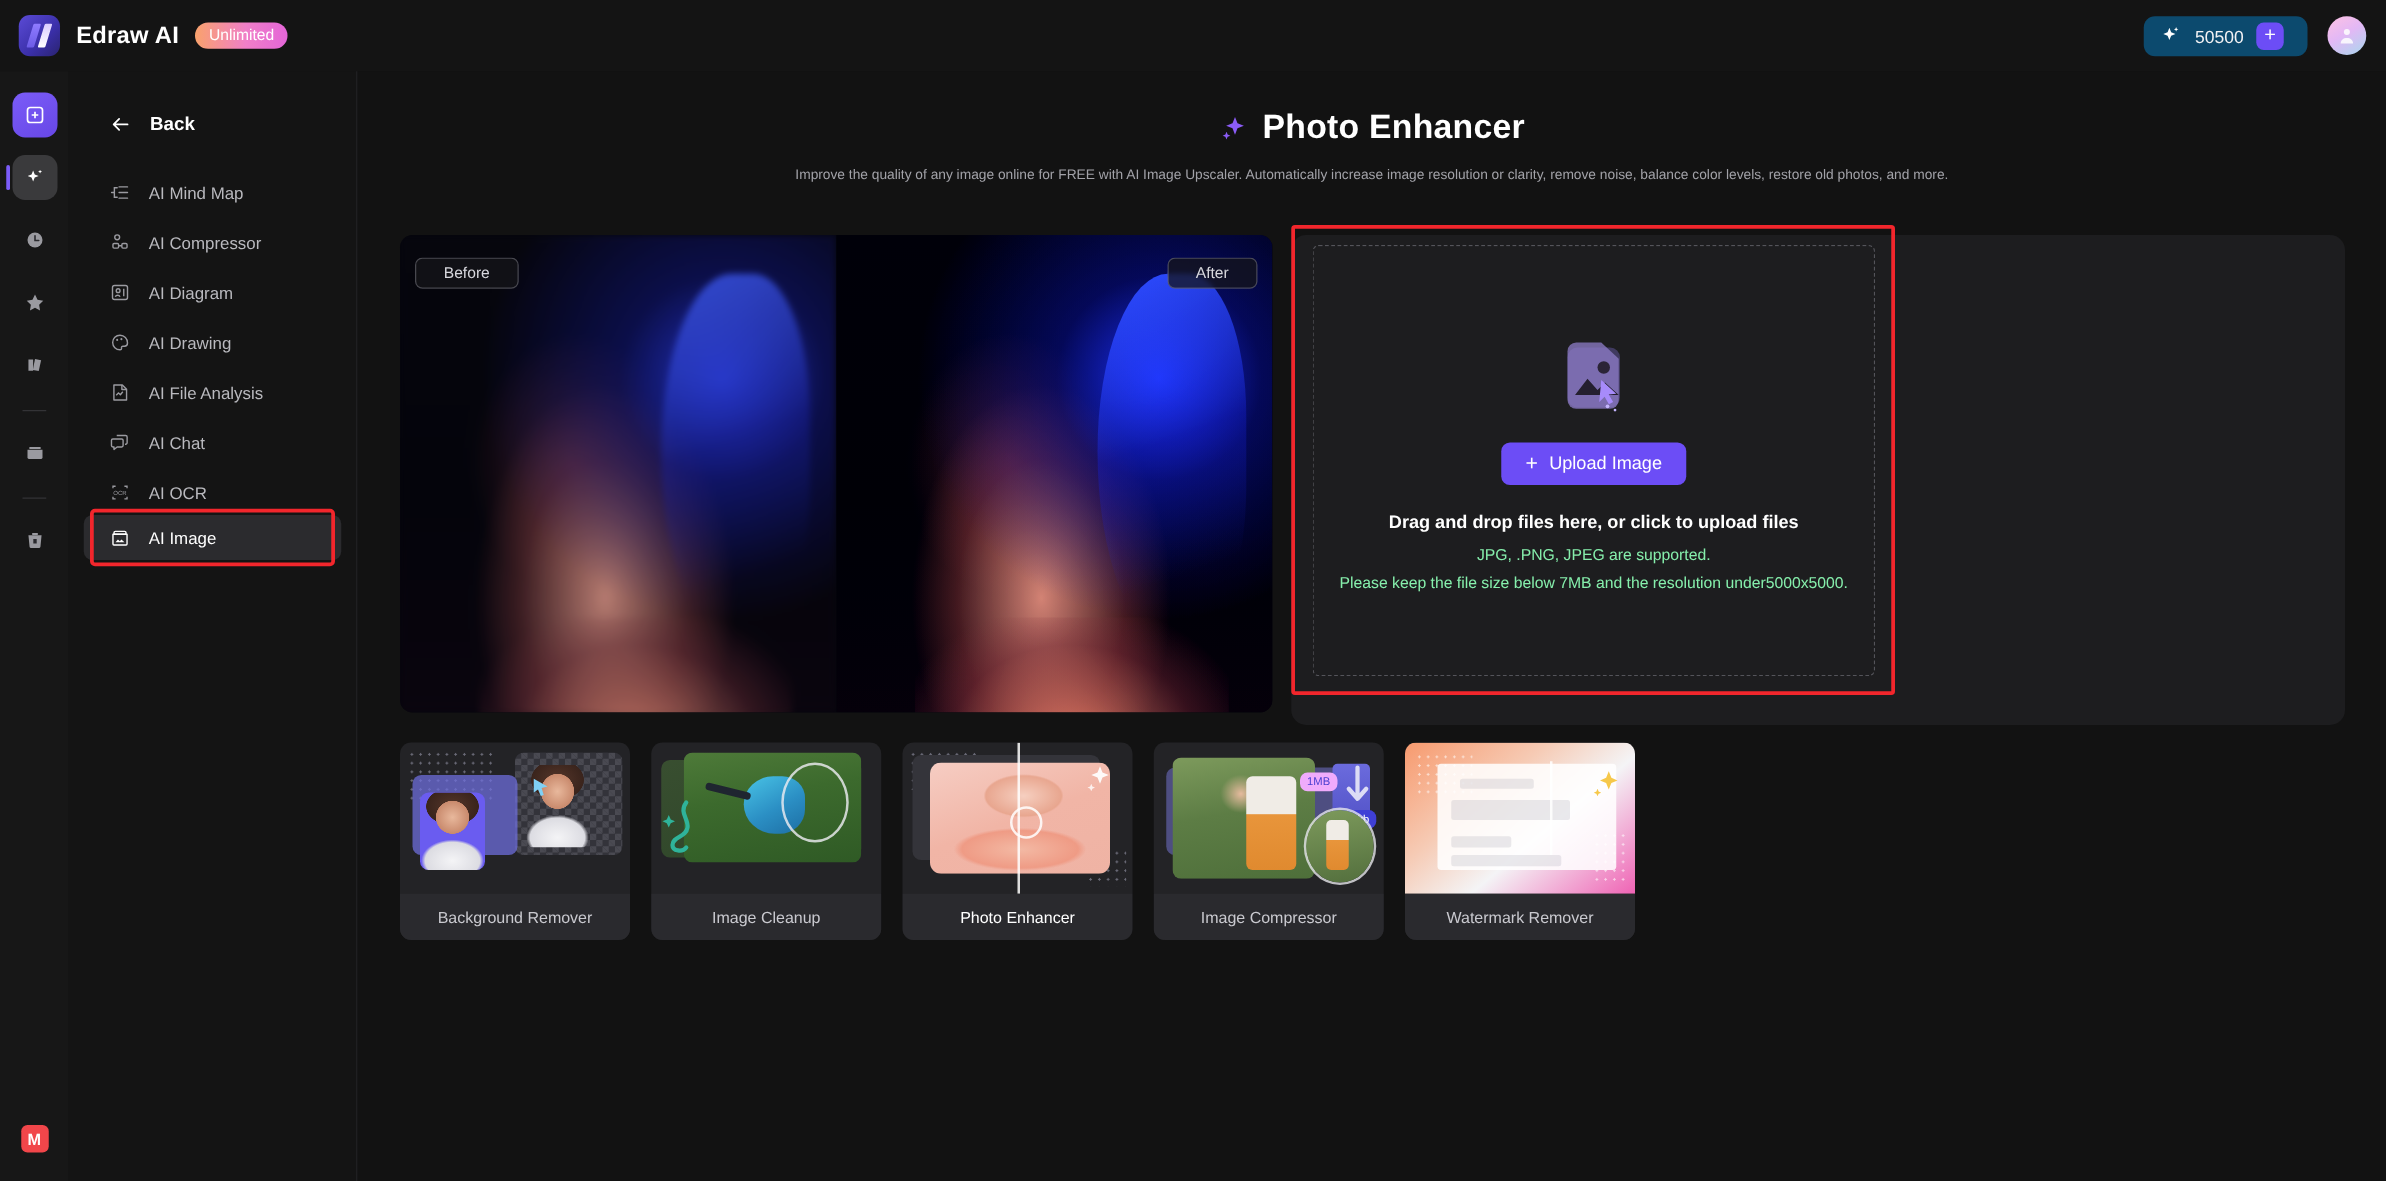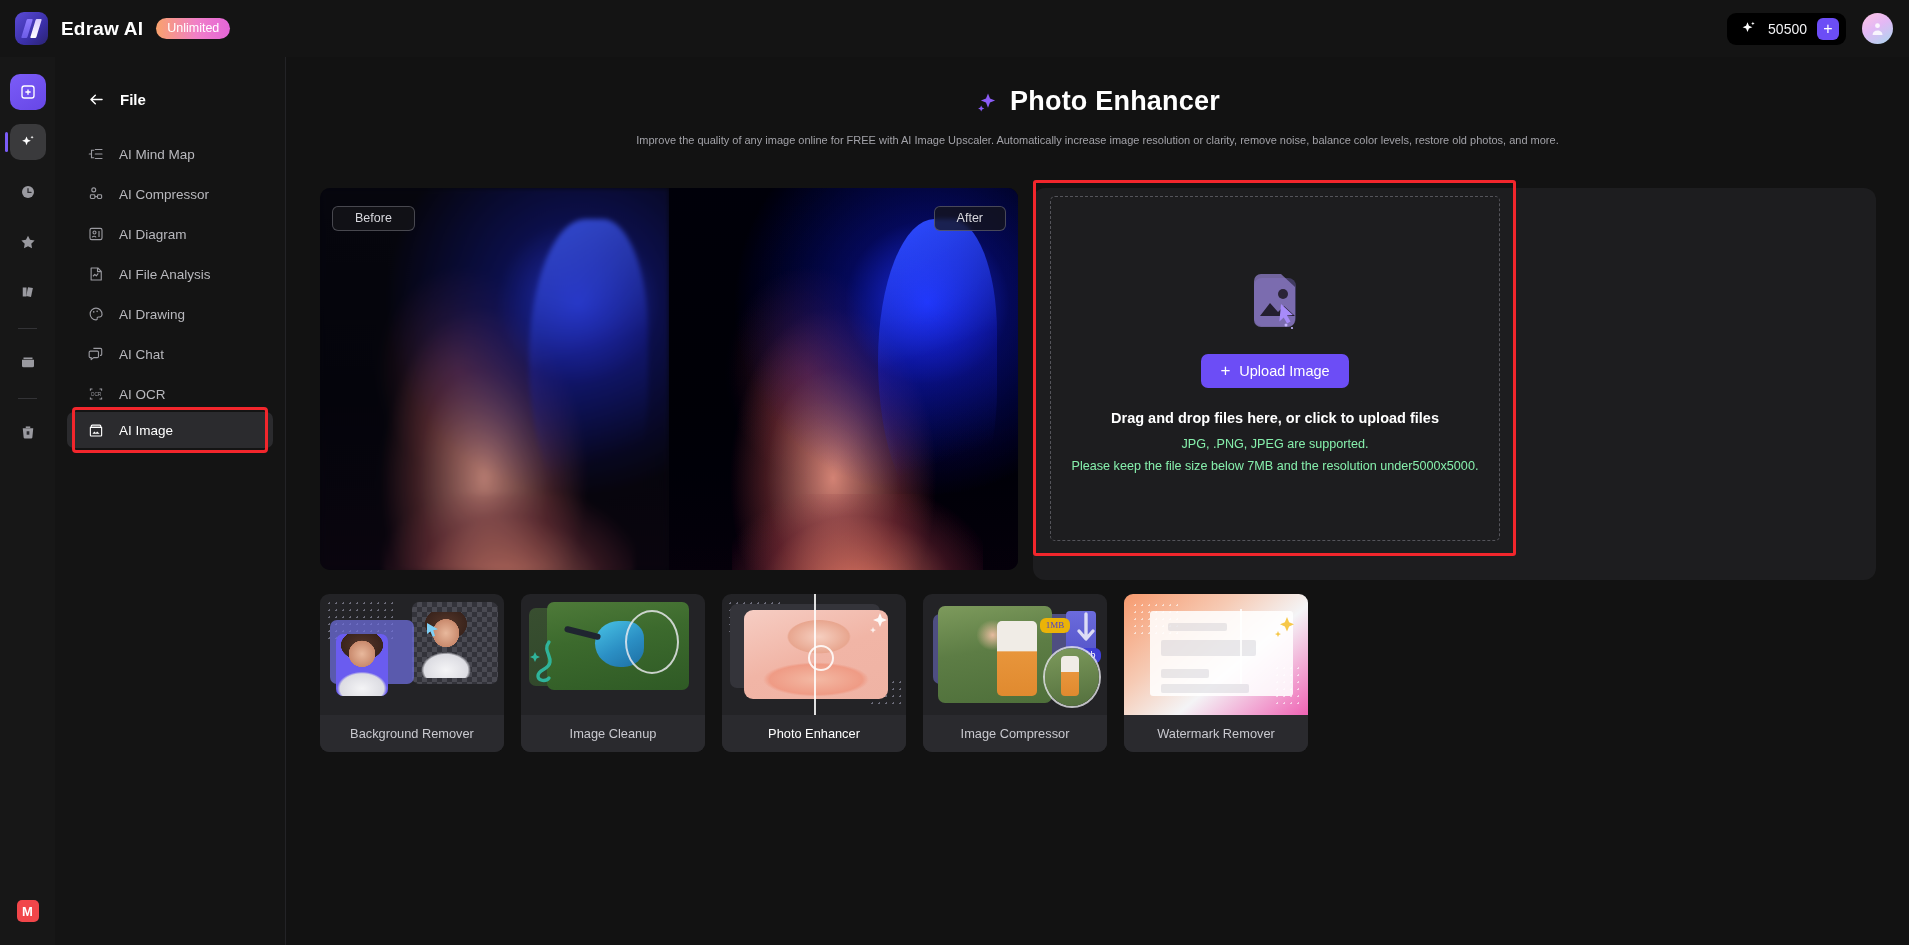--- a/index.html
+++ b/index.html
@@ -36,21 +36,21 @@
   .brand-badge {
     font-size: 12.5px; color: #ffffff; font-weight: 500;
     padding: 3px 11px 4px; border-radius: 11px;
     background: linear-gradient(90deg, #f9a26c 0%, #f07fc8 55%, #e465d8 100%);
   }
   .topbar-right {
     margin-left: auto; display: flex; align-items: center; gap: 16px; padding-right: 16px;
   }
   .credits {
     display: flex; align-items: center; gap: 10px;
-    background: #000000; border-radius: 9px; padding: 5px 7px 5px 13px;
+    background: #0c4a6e; border-radius: 9px; padding: 5px 19px 5px 13px;
   }
   .credits-val { font-size: 14px; color: #f2f2f4; }
   .credits-plus {
     width: 22px; height: 22px; border-radius: 6px; background: #6c4df6;
     display: flex; align-items: center; justify-content: center;
     color: #fff; font-size: 16px; line-height: 1;
   }
   .avatar {
     width: 31px; height: 31px; border-radius: 50%;
     background: linear-gradient(150deg,#ffc2e3 0%,#e3b8f5 45%,#a9d8ee 100%);
@@ -300,21 +300,21 @@
   }
   .cp-person {
     position: absolute; left: 40%; top: 22%; width: 22%; height: 62%;
     background: linear-gradient(180deg,#f0ece6 0%,#f0ece6 40%,#e8953b 41%,#e08a2f 100%);
     border-radius: 5px;
   }
   .pill {
     position: absolute; padding: 2px 6px 3px; border-radius: 6px;
     font-size: 9px; color: #fff; font-weight: 500;
   }
-  .pill.mb { background: #eab308; color: #4a3fd0; right: 20%; top: 20%; font-family: Liberation Serif, serif; }
+  .pill.mb { background: #f0abfc; color: #4a3fd0; right: 20%; top: 20%; }
   .pill.kb { background: #3f3fd6; right: 3%; top: 45%; }
   .cp-arrow {
     position: absolute; right: 6%; top: 14%; width: 30px; height: 46px;
     background: linear-gradient(180deg,#6b6bdd,#5454c8); border-radius: 4px;
   }
   .cp-oval {
     position: absolute; right: 3%; bottom: 6%; width: 58px; height: 62px;
     border: 2px solid rgba(230,230,235,.8); border-radius: 50%; overflow: hidden;
   }
   
@@ -407,21 +407,21 @@
     <div class="rail-bottom">
       <div class="rail-m">M</div>
     </div>
   </div>
 
   <div class="navpanel">
     <div class="back-row">
       <svg viewBox="0 0 24 24" width="19" height="19" fill="none" stroke="#ffffff" stroke-width="1.8" stroke-linecap="round" stroke-linejoin="round">
         <path d="M19 12H5M10.5 6.5L5 12l5.5 5.5"></path>
       </svg>
-      <span class="back-label">File</span>
+      <span class="back-label">Back</span>
     </div>
 
     <div class="nav-list">
       <div class="nav-item" style="margin-bottom:4px">
         <svg class="ico" viewBox="0 0 24 24" fill="none" stroke="#9a9aa0" stroke-width="1.5" stroke-linecap="round">
           <path d="M3 12h3M6 12V7h3M6 12v5h3"></path>
             <path d="M11 6h9M11 12h9M11 18h9"></path>
         </svg>
         <span class="nav-label">AI Mind Map</span>
       </div>
@@ -436,34 +436,34 @@
       </div>
       <div class="nav-item" style="margin-bottom:4px">
         <svg class="ico" viewBox="0 0 24 24" fill="none" stroke="#9a9aa0" stroke-width="1.5">
           <rect x="4" y="4.5" width="16" height="15" rx="2.2"></rect>
             <circle cx="10" cy="10" r="2"></circle>
             <path d="M7 16.5c.8-2 4.2-2 5 0M16 8v8"></path>
         </svg>
         <span class="nav-label">AI Diagram</span>
       </div>
       <div class="nav-item" style="margin-bottom:4px">
+        <svg class="ico" viewBox="0 0 24 24" fill="none" stroke="#9a9aa0" stroke-width="1.5">
+          <path d="M12 4.2a7.8 7.8 0 1 0 0 15.6c1.3 0 1.9-.9 1.6-1.9-.3-1.1.5-1.9 1.6-1.9h1.5A3.5 3.5 0 0 0 20 12.5 8 8 0 0 0 12 4.2z"></path>
+          <circle cx="9" cy="9.2" r="1.1" fill="#9a9aa0" stroke="none"></circle>
+            <circle cx="13.5" cy="8.4" r="1.1" fill="#9a9aa0" stroke="none"></circle>
+        </svg>
+        <span class="nav-label">AI Drawing</span>
+      </div>
+      <div class="nav-item" style="margin-bottom:4px">
         <svg class="ico" viewBox="0 0 24 24" fill="none" stroke="#9a9aa0" stroke-width="1.5" stroke-linejoin="round">
           <path d="M5.5 4h9l4.5 4.5V20H5.5z"></path>
             <path d="M14 4v4.8h4.6"></path>
             <path d="M8 15l2.4-2.6 2 2 2.6-3.2"></path>
         </svg>
         <span class="nav-label">AI File Analysis</span>
-      </div>
-      <div class="nav-item" style="margin-bottom:4px">
-        <svg class="ico" viewBox="0 0 24 24" fill="none" stroke="#9a9aa0" stroke-width="1.5">
-          <path d="M12 4.2a7.8 7.8 0 1 0 0 15.6c1.3 0 1.9-.9 1.6-1.9-.3-1.1.5-1.9 1.6-1.9h1.5A3.5 3.5 0 0 0 20 12.5 8 8 0 0 0 12 4.2z"></path>
-          <circle cx="9" cy="9.2" r="1.1" fill="#9a9aa0" stroke="none"></circle>
-            <circle cx="13.5" cy="8.4" r="1.1" fill="#9a9aa0" stroke="none"></circle>
-        </svg>
-        <span class="nav-label">AI Drawing</span>
       </div>
       <div class="nav-item" style="margin-bottom:4px">
         <svg class="ico" viewBox="0 0 24 24" fill="none" stroke="#9a9aa0" stroke-width="1.5" stroke-linejoin="round">
           <path d="M8.5 4.5h9.5a1.6 1.6 0 0 1 1.6 1.6v6.2a1.6 1.6 0 0 1-1.6 1.6h-.7"></path>
           <path d="M4.4 8.2h9.4a1.5 1.5 0 0 1 1.5 1.5v5.6a1.5 1.5 0 0 1-1.5 1.5H8.9l-3.3 2.6v-2.6h-1.2a1.5 1.5 0 0 1-1.5-1.5V9.7a1.5 1.5 0 0 1 1.5-1.5z"></path>
         </svg>
         <span class="nav-label">AI Chat</span>
       </div>
 
       <div class="nav-item">

